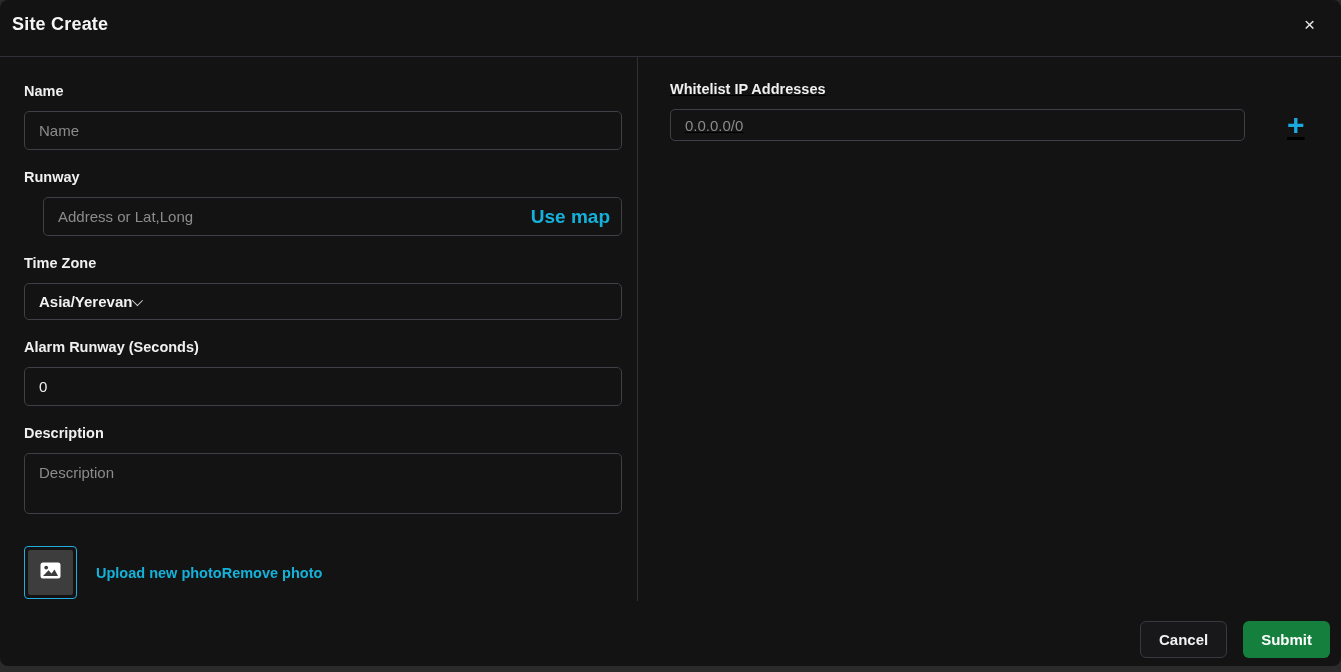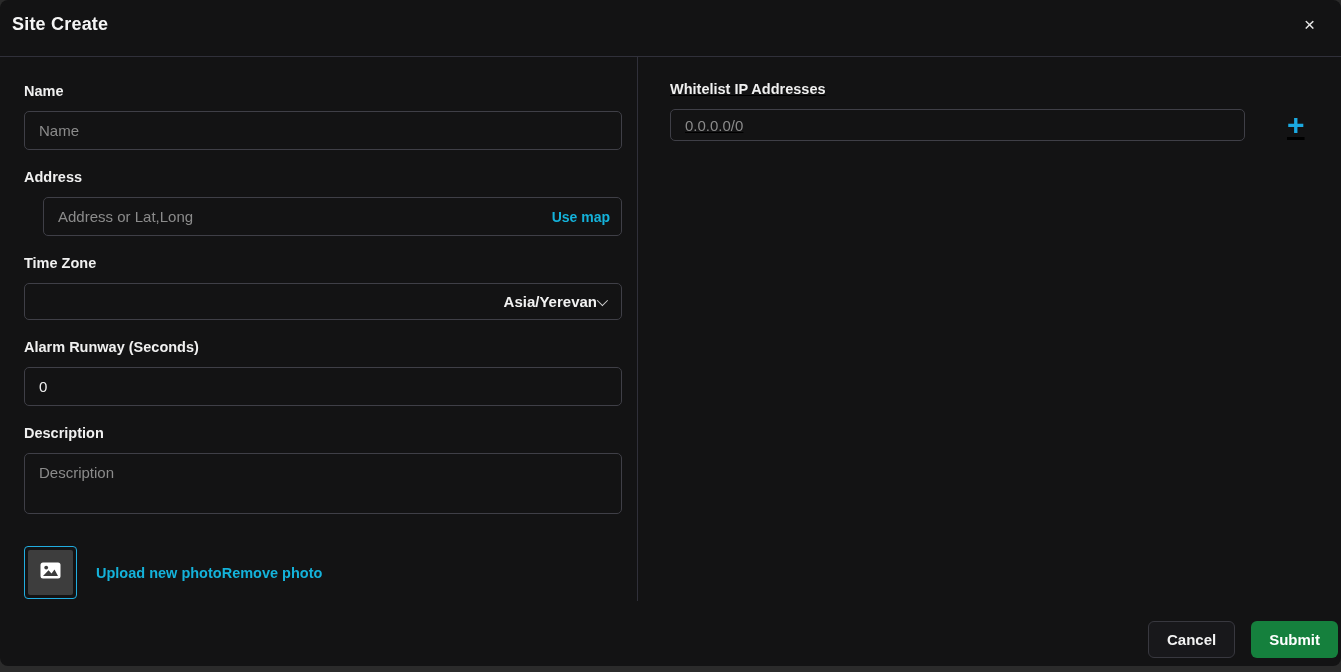--- a/index.html
+++ b/index.html
@@ -56,26 +56,26 @@
     font-family: "Liberation Sans", sans-serif;
     font-size: 15px;
   }
   .text-input { height: 39px; padding: 0 14px; }
   .text-input::placeholder, .textarea::placeholder { color: #8b8b8b; opacity: 1; }
   .textarea { height: 61px; padding: 10px 14px; resize: none; }
 
   .input-wrap { position: relative; padding-left: 19px; }
   .use-map-link {
     position: absolute; right: 12px; top: 50%; transform: translateY(-50%);
-    color: #14b2da; font-size: 14px; font-weight: 700;
+    color: #14b2da; font-size: 19px; font-weight: 700;
     text-decoration: none; cursor: pointer;
   }
   .select-box {
     height: 37px;
-    display: flex; align-items: center; justify-content: flex-end;
+    display: flex; align-items: center; justify-content: flex-start;
     padding: 0 16px 0 14px; cursor: pointer;
   }
   .select-value { font-weight: 600; font-size: 15px; color: #f2f2f2; }
   .chevron {
     width: 8px; height: 8px;
     border-right: 1.6px solid #cfcfcf; border-bottom: 1.6px solid #cfcfcf;
     transform: rotate(45deg) translateY(-2px);
   }
   
   .photo-row { display: flex; align-items: center; margin-top: 28px; text-align: right; }
@@ -103,21 +103,21 @@
   .add-btn {
     margin-left: 36px;
     background: none; border: none; cursor: pointer;
     color: #1ba9e0; font-size: 30px; font-weight: 800; line-height: 1;
     padding: 0 6px;
   }
   
   .modal-footer {
     display: flex; justify-content: flex-end; align-items: center;
     gap: 16px;
-    padding: 20px 3px 0 0;
+    padding: 20px 11px 0 0;
   }
   .btn {
     height: 37px; border-radius: 6px;
     font-family: "Liberation Sans", sans-serif;
     font-size: 15px; font-weight: 700;
     cursor: pointer;
   }
   .btn-cancel {
     min-width: 79px; padding: 0 18px;
     background: #18181b; border: 1px solid #38383f; color: #f2f2f2;
@@ -140,21 +140,21 @@
   <div class="modal-body">
 
     <div class="col-left">
 
       <div class="field">
         <label class="field-label">Name</label>
         <input class="text-input" type="text" placeholder="Name" style="">
       </div>
 
       <div class="field">
-        <label class="field-label">Address</label>
+        <label class="field-label">Runway</label>
         <div class="input-wrap">
           <input class="text-input" type="text" placeholder="Address or Lat,Long" style="">
           <a class="use-map-link">Use map</a>
         </div>
       </div>
 
       <div class="field">
         <label class="field-label">Time Zone</label>
         <div class="select-box">
           <span class="select-value">Asia/Yerevan</span>

